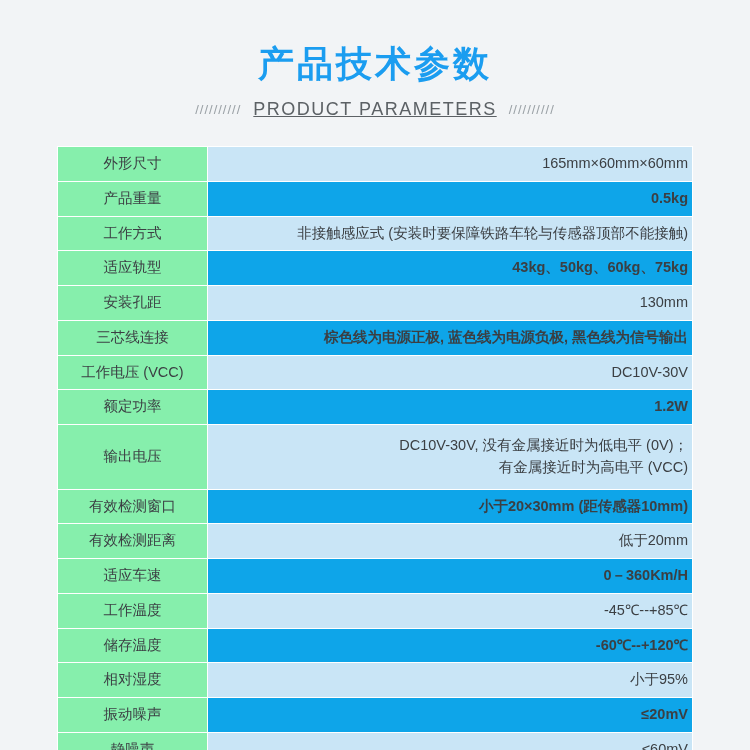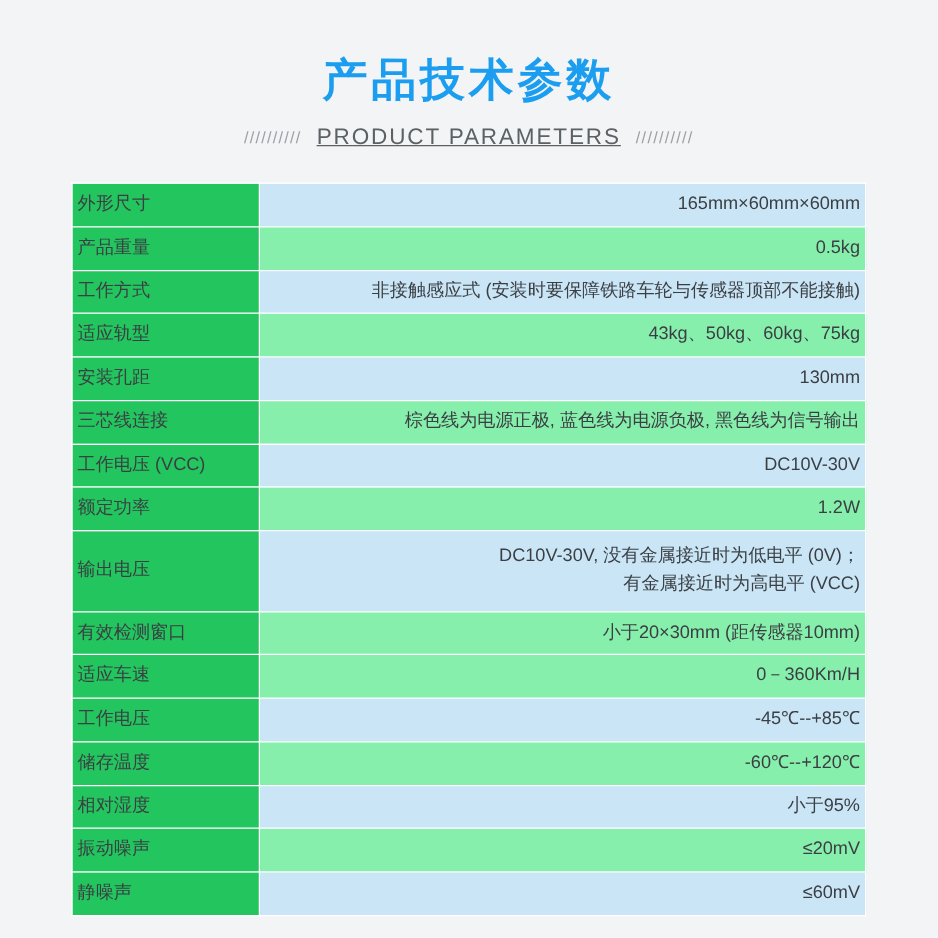--- a/index.html
+++ b/index.html
@@ -63,30 +63,32 @@
   }
   table.params td {
     border: 1px solid #ffffff;
     padding: 6px 4px;
     font-size: 14.5px;
     color: #3b3f43;
     line-height: 1.5;
   }
   td.label {
     width: 141px;
-    background: #22c55e;
+    background: #86efac;
+    text-align: center;
     font-size: 15px;
     color: #333;
   }
   td.value {
     background: #c9e5f6;
     text-align: right;
   }
   tr.alt td.value {
-    background: #86efac;
+    background: #0ea5e9;
+    font-weight: bold;
   }
   td.value.tall {
     padding-top: 10px;
     padding-bottom: 10px;
     padding-left: 13px;
   }
   .value-line {
     display: block;
   }
 </style>
@@ -143,26 +145,30 @@
             <td class="label">输出电压</td>
             <td class="value tall">
               <span class="value-line">DC10V-30V, 没有金属接近时为低电平 (0V)；</span>
               <span class="value-line">有金属接近时为高电平 (VCC)</span>
             </td>
           </tr>
           <tr class="alt">
             <td class="label">有效检测窗口</td>
             <td class="value">小于20×30mm (距传感器10mm)</td>
           </tr>
+          <tr>
+            <td class="label">有效检测距离</td>
+            <td class="value">低于20mm</td>
+          </tr>
           <tr class="alt">
             <td class="label">适应车速</td>
             <td class="value">0－360Km/H</td>
           </tr>
           <tr>
-            <td class="label">工作电压</td>
+            <td class="label">工作温度</td>
             <td class="value">-45℃--+85℃</td>
           </tr>
           <tr class="alt">
             <td class="label">储存温度</td>
             <td class="value">-60℃--+120℃</td>
           </tr>
           <tr>
             <td class="label">相对湿度</td>
             <td class="value">小于95%</td>
           </tr>

